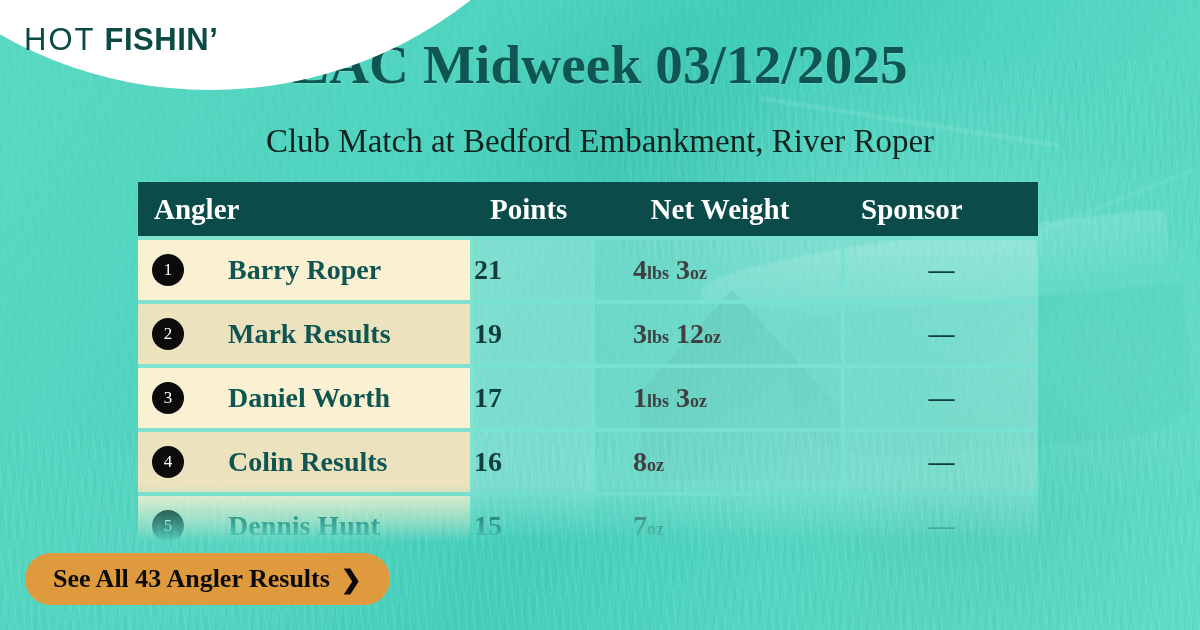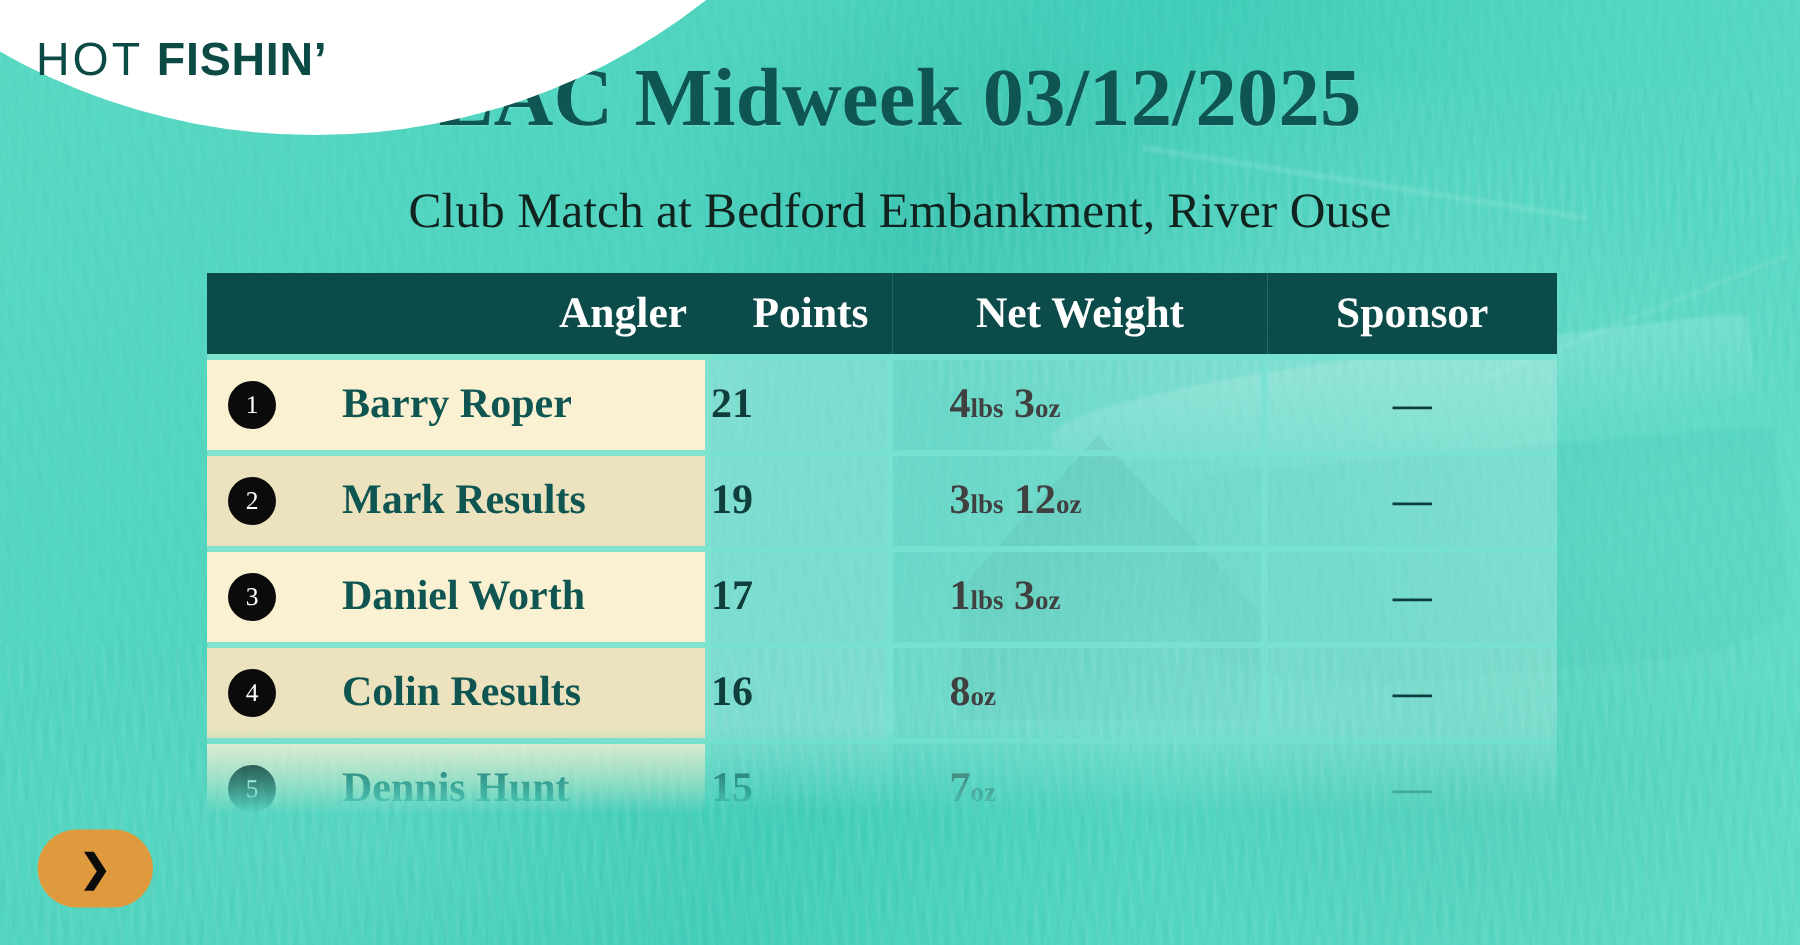--- a/index.html
+++ b/index.html
@@ -164,27 +164,27 @@
     border-spacing: 0;
     table-layout: fixed;
   }
   thead th {
     background: #0b4b4a;
     color: #ffffff;
     font-size: 29px;
     font-weight: 700;
     height: 54px;
     padding: 0 16px;
-    text-align: right;
+    text-align: left;
     vertical-align: middle;
   }
   th.col-angler { width: 336px; }
-  th.col-points { width: 121px; text-align: right; }
+  th.col-points { width: 121px; text-align: left; }
   th.col-weight { width: 250px; text-align: center; }
-  th.col-sponsor { width: 193px; text-align: center; }
+  th.col-sponsor { width: 193px; }
 
   tbody tr { height: 64px; }
   tbody td {
     height: 64px;
     vertical-align: middle;
     border-top: 4px solid rgba(120, 226, 208, 0.95);
     border-right: 4px solid rgba(120, 226, 208, 0.95);
   }
   tbody td:last-child { border-right: none; }
 
@@ -285,21 +285,21 @@
   <i class="obj-tent"></i>
   <i class="obj-grass"></i>
 </div>
 <div id="bg-texture"></div>
 <div id="bg-tint"></div>
 
 <div id="logo-shape"></div>
 <div id="logo"><span class="lw">HOT</span> <span class="hw">FISHIN’</span></div>
 
 <h1 id="title">LAC Midweek 03/12/2025</h1>
-<h2 id="subtitle">Club Match at Bedford Embankment, River Ouse</h2>
+<h2 id="subtitle">Club Match at Bedford Embankment, River Roper</h2>
 
 <div id="table-wrap">
   <table>
     <thead>
       <tr>
         <th class="col-angler">Angler</th>
         <th class="col-points">Points</th>
         <th class="col-weight">Net Weight</th>
         <th class="col-sponsor">Sponsor</th>
       </tr>
@@ -358,14 +358,15 @@
           </td>
           <td class="cell-points">15</td>
           <td class="cell-weight"><span>7</span><span class="u">oz</span></td>
           <td class="cell-sponsor">—</td>
         </tr>
       </tbody>
   </table>
 </div>
 
 <button id="cta">
+  <span>See All 43 Angler Results</span>
   <span class="chev">❯</span>
 </button>
 
 </body></html>

